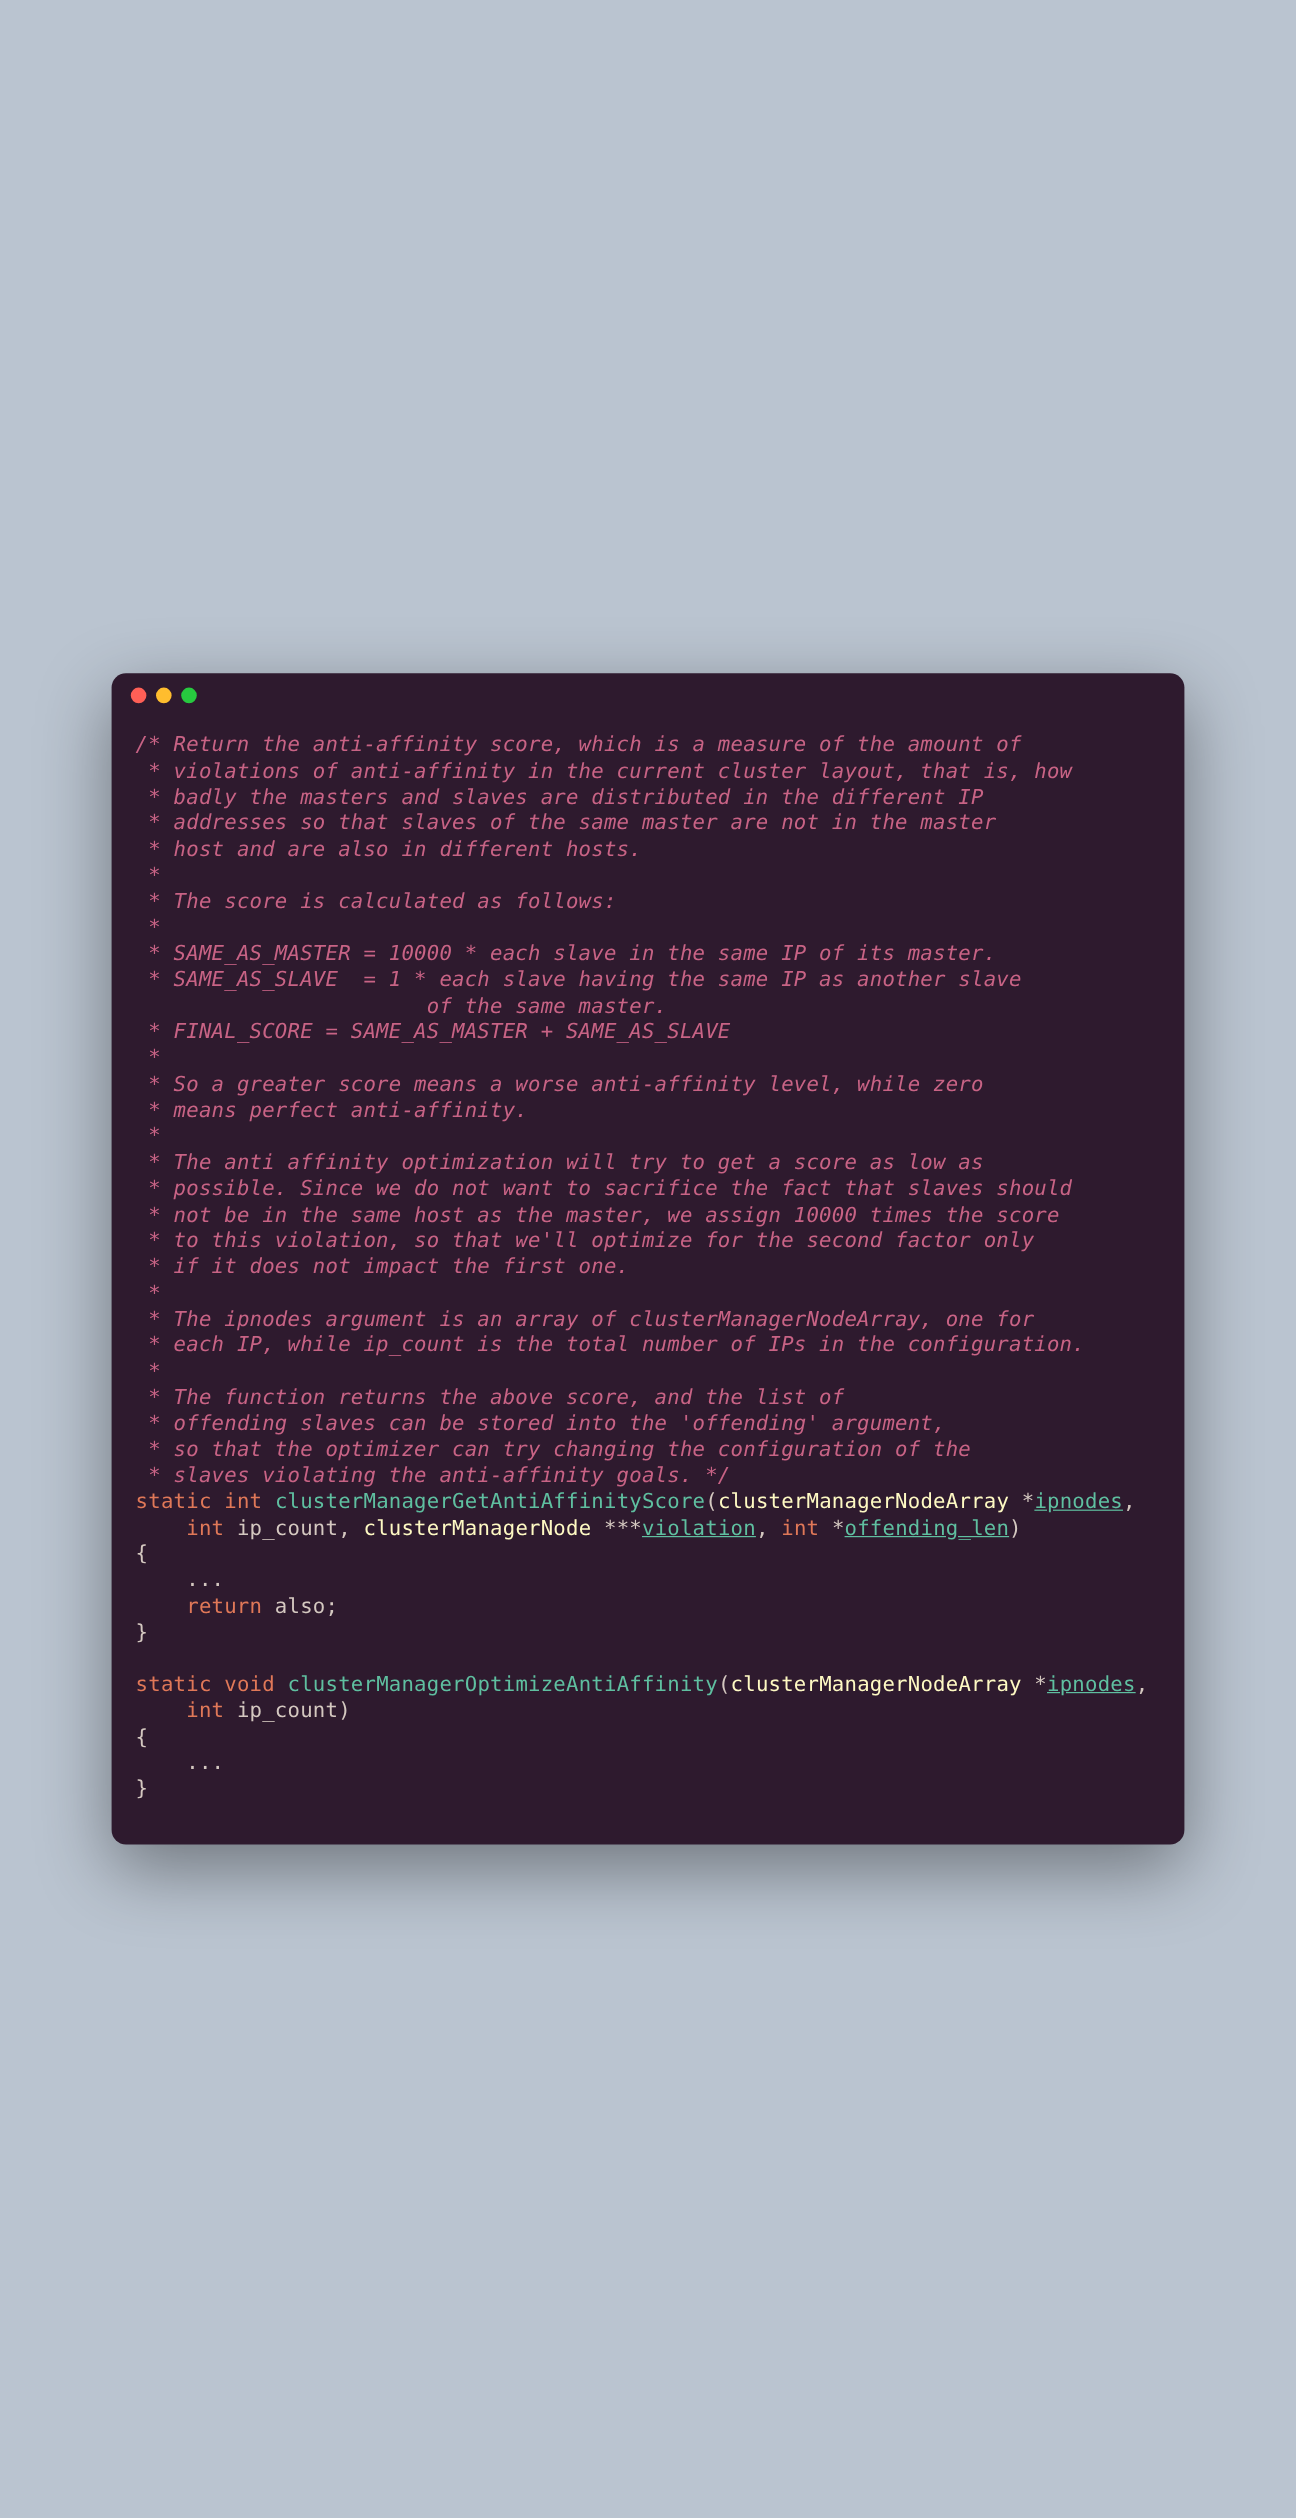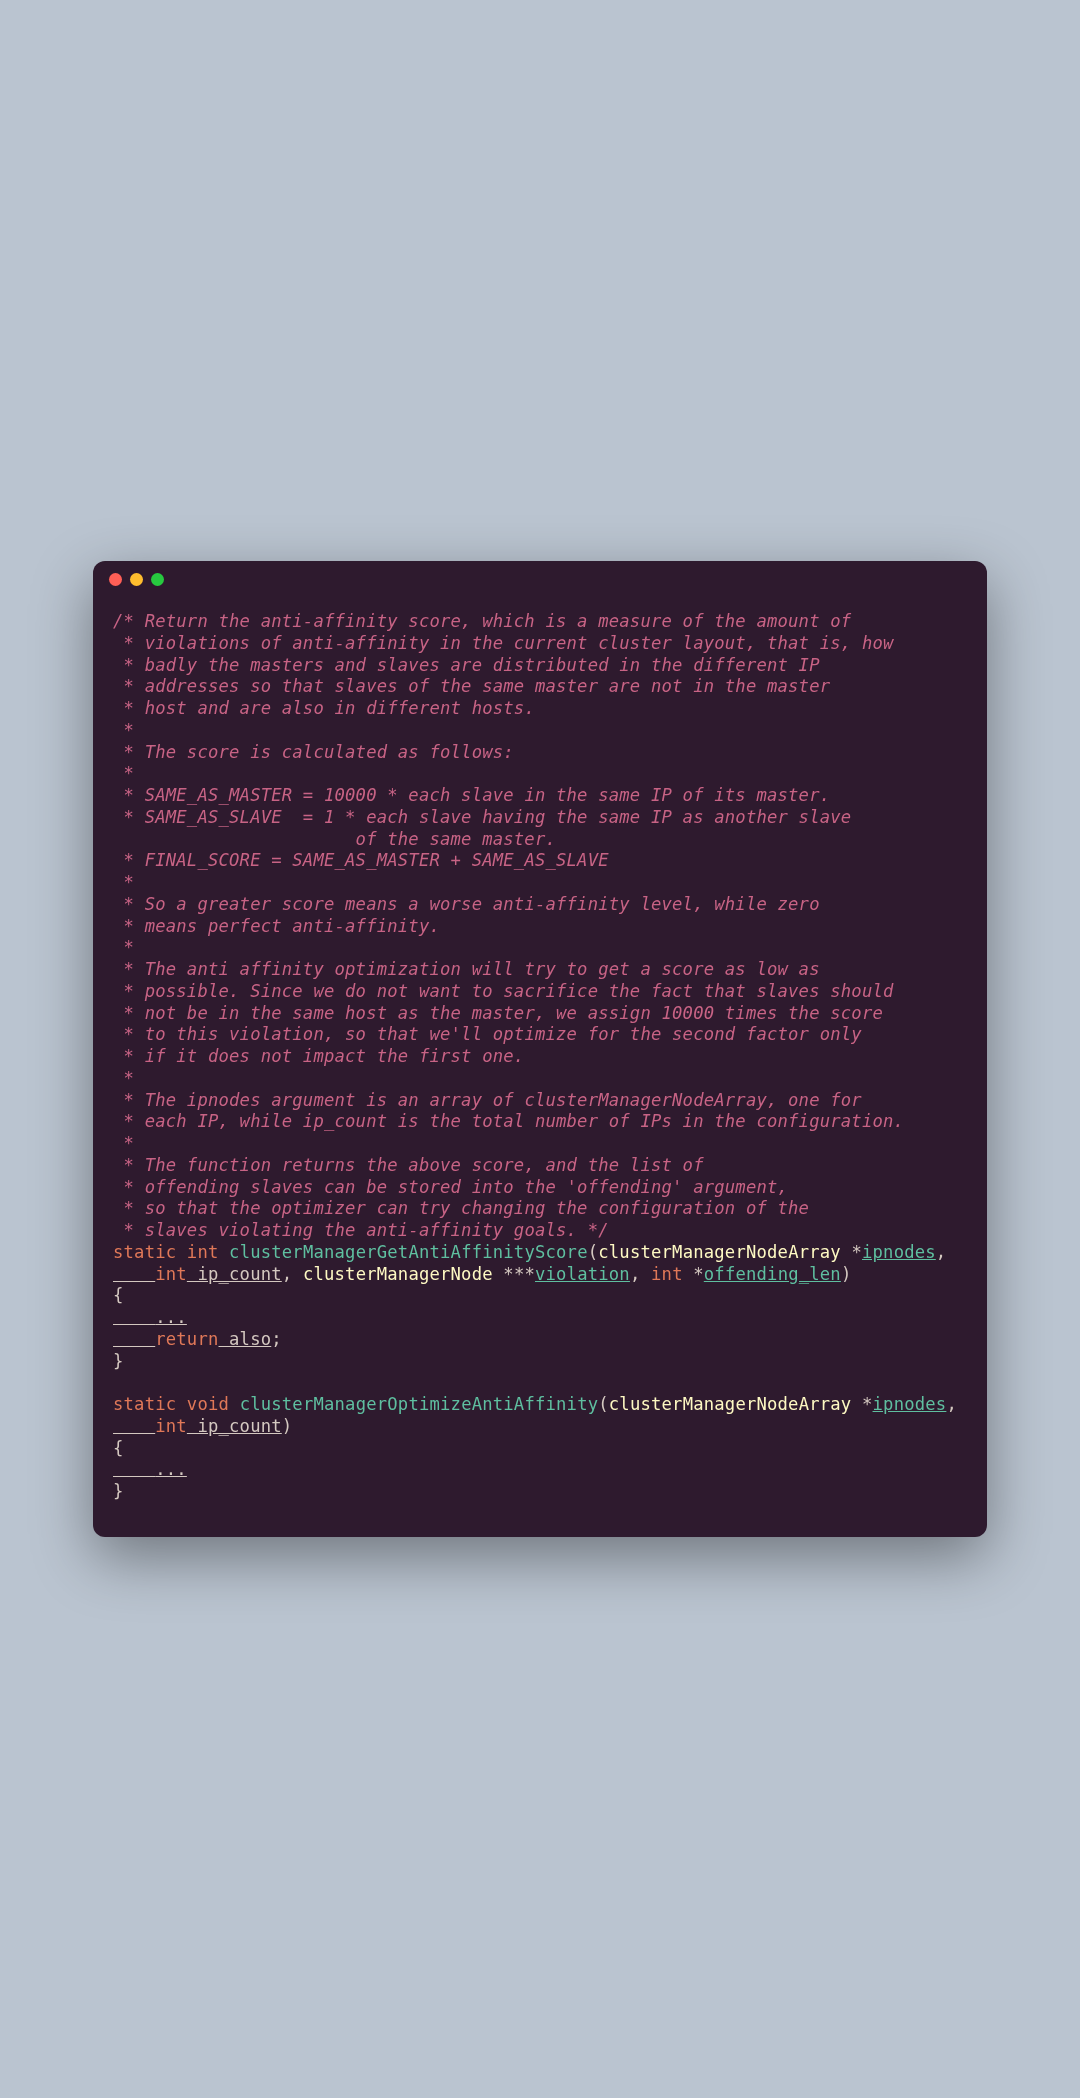--- a/index.html
+++ b/index.html
@@ -52,21 +52,21 @@
       word-wrap: break-word;
       letter-spacing: 0.2px;
     }
 
     .comment { color: #c86385; font-style: italic; }
     .keyword { color: #e07858; }
     .type { color: #e07858; text-align: center; }
     .function { color: #5fbfa0; }
     .typename { color: #fef9c3; }
     .param { color: #5fbfa0; text-decoration: underline; }
-    .default { color: #d4c8c0; text-decoration: underline; }
+    .default { color: #d4c8c0; }
     .punct { color: #d4c8c0; }
     .star { color: #d4c8c0; }
   </style>
 </head>
 <body>
 
 <div class="terminal-window">
   <div class="titlebar">
     <div class="traffic-light red"></div>
     <div class="traffic-light yellow"></div>

